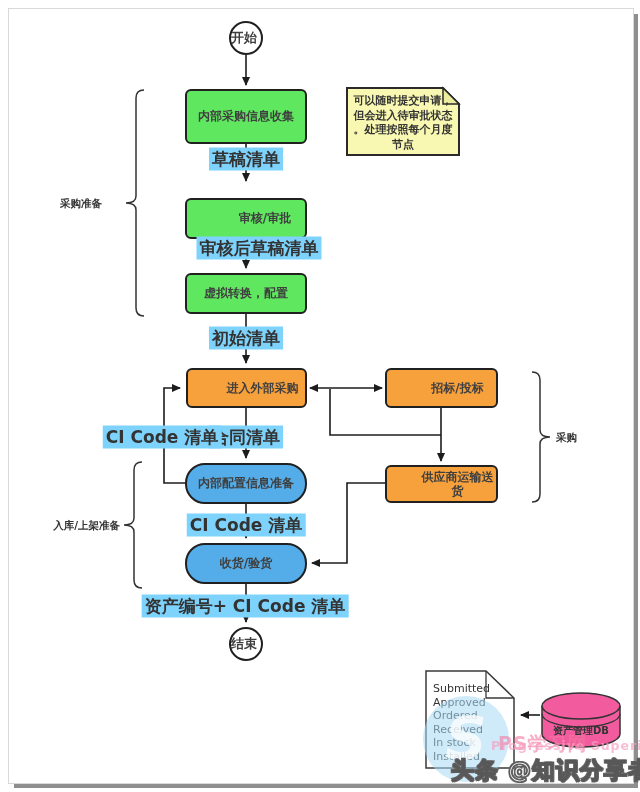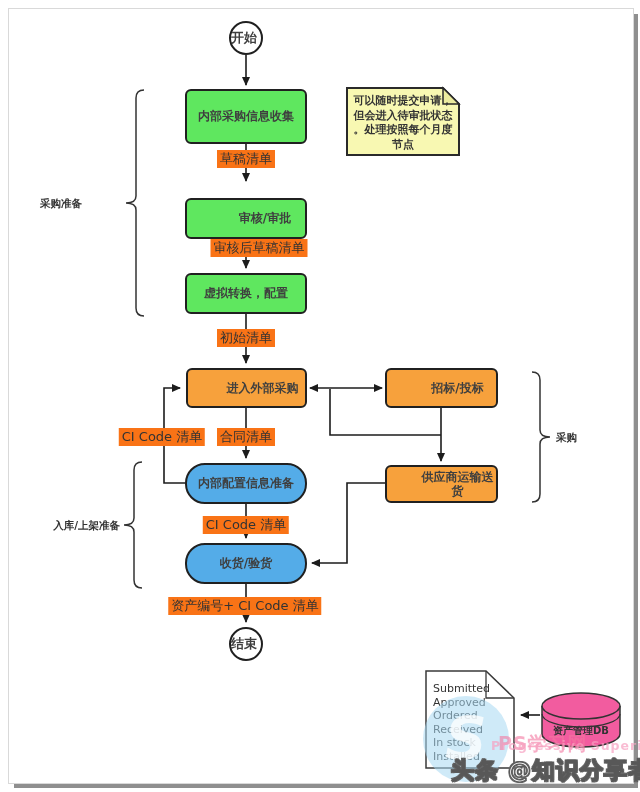--- a/index.html
+++ b/index.html
@@ -10,22 +10,22 @@
   svg.layer{position:absolute;left:0;top:0;pointer-events:none;}
   .node{position:absolute;display:flex;align-items:center;justify-content:center;
         border:2px solid #202020;border-radius:6px;font-size:12px;font-weight:bold;
         color:#3f3f3f;box-sizing:border-box;text-align:center;line-height:1.2;}
   .green{background:#5FE75F;}
   .orange{background:#F7A13C;padding-left:32px;}
   .blue{background:#54ACE8;border-radius:20px;}
   .circle{position:absolute;width:34px;height:34px;border:2px solid #202020;border-radius:50%;
           background:#fff;display:flex;align-items:center;
           font-size:13px;font-weight:bold;color:#3f3f3f;box-sizing:border-box;}
-  .elabel{position:absolute;transform:translate(-50%,-50%);font-size:13px;color:#333;
-          background:#f97316;padding:0 3px;white-space:nowrap;font-weight:normal;}
+  .elabel{position:absolute;transform:translate(-50%,-50%);font-size:17px;color:#333;
+          background:#7dd3fc;padding:0 3px;white-space:nowrap;font-weight:bold;}
   .blabel{position:absolute;font-size:10.5px;color:#333;font-weight:bold;white-space:nowrap;}
   .note-text{position:absolute;left:350px;top:94px;width:106px;font-size:11px;line-height:14.5px;
              text-align:center;color:#333;white-space:pre-line;font-weight:bold;}
   .doc-text{position:absolute;left:433px;top:682px;font-size:11px;line-height:13.5px;color:#333;}
   .db-label{position:absolute;left:542px;top:724px;width:78px;text-align:center;
             font-size:10px;color:#333;font-weight:bold;}
   .wm-circle{position:absolute;left:423px;top:696px;width:86px;height:86px;border-radius:50%;
              background:rgba(168,216,243,0.55);display:flex;align-items:center;justify-content:center;
              font-size:58px;font-weight:bold;color:rgba(255,255,255,0.75);font-style:italic;}
   .wm-ps{position:absolute;left:498px;top:731px;font-size:19px;font-weight:bold;
@@ -101,21 +101,21 @@
   <div class="node blue" style="left:185px;top:543px;width:122px;height:41px;">收货/验货</div>
 
   <div class="elabel" style="left:246px;top:159px;">草稿清单</div>
   <div class="elabel" style="left:246px;top:248px;margin-left:13px;">审核后草稿清单</div>
   <div class="elabel" style="left:246px;top:338px;">初始清单</div>
   <div class="elabel" style="left:246px;top:437px;">合同清单</div>
   <div class="elabel" style="left:162px;top:437px;">CI Code 清单</div>
   <div class="elabel" style="left:246px;top:525px;">CI Code 清单</div>
   <div class="elabel" style="left:245px;top:606px;">资产编号+ CI Code 清单</div>
 
-  <div class="blabel" style="left:40px;top:197px;width:82px;text-align:left;">采购准备</div>
+  <div class="blabel" style="left:40px;top:197px;width:82px;text-align:center;">采购准备</div>
   <div class="blabel" style="left:38px;top:519px;width:82px;text-align:right;">入库/上架准备</div>
   <div class="blabel" style="left:556px;top:431px;">采购</div>
 
   <div class="note-text">可以随时提交申请，
 但会进入待审批状态
 。处理按照每个月度
 节点</div>
 
   <div class="doc-text">
     <div>Submitted</div>

